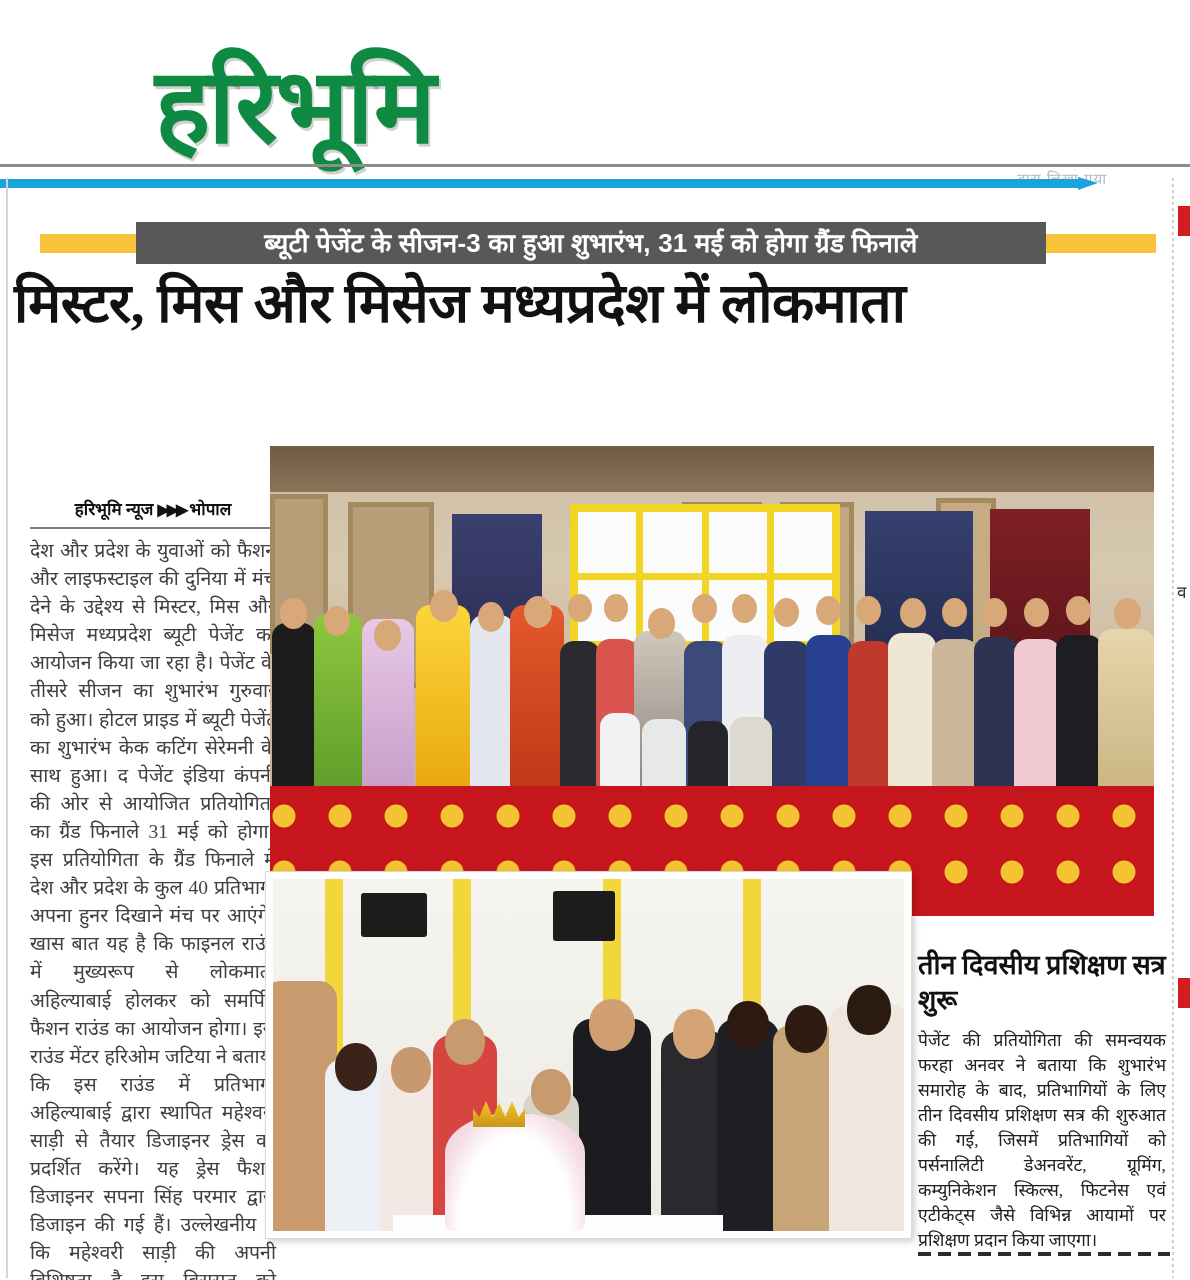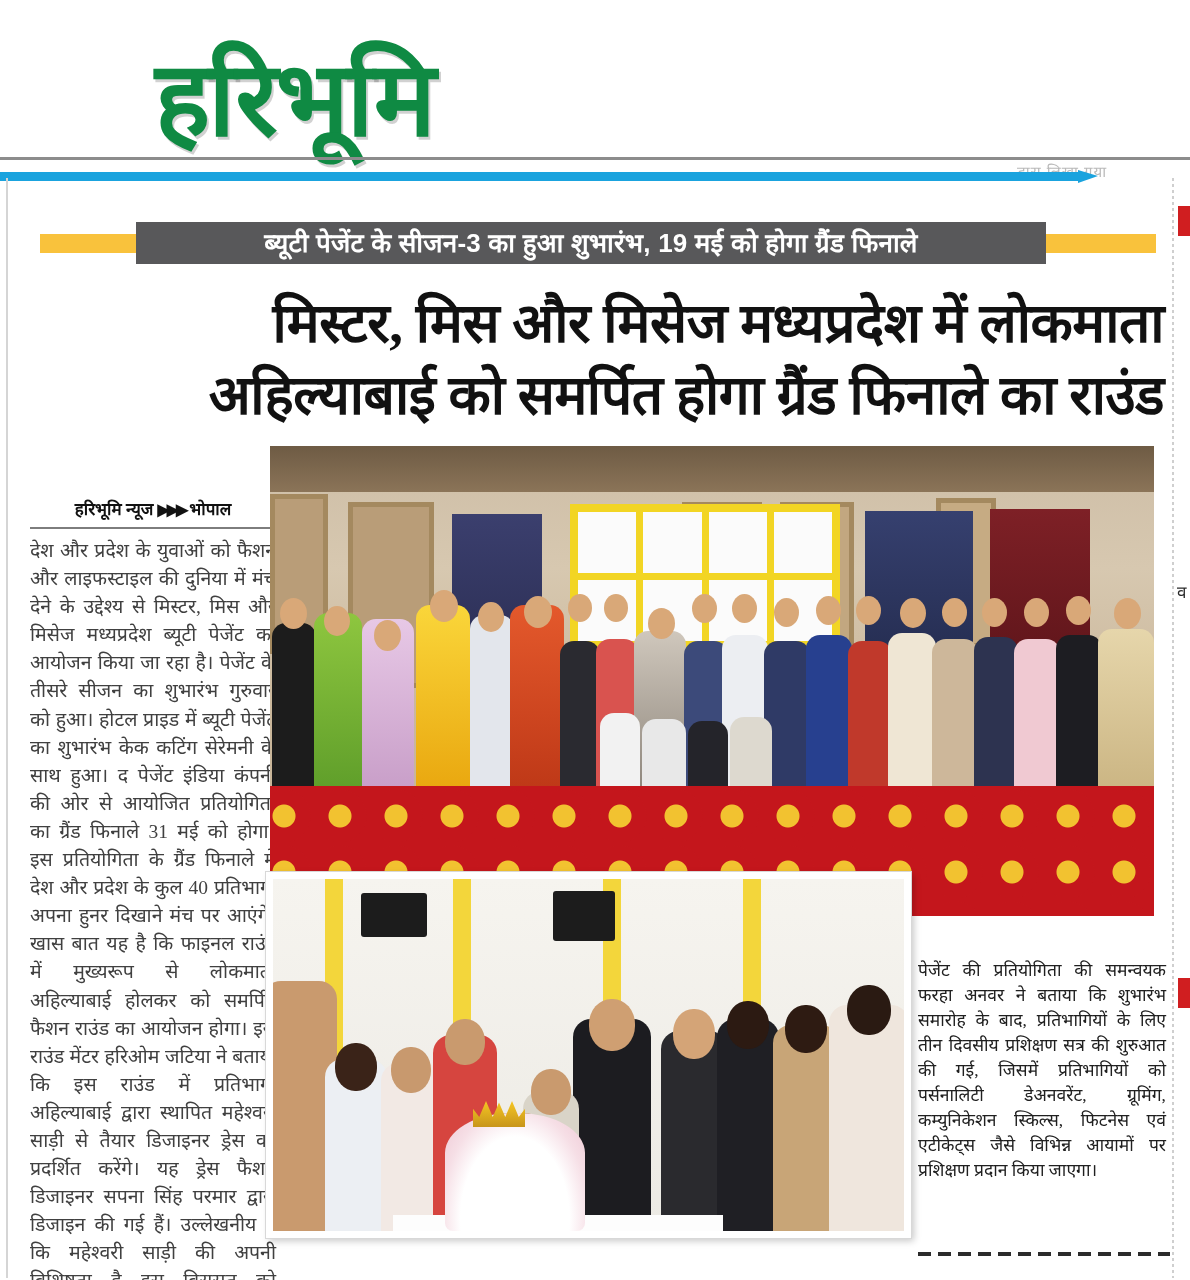--- a/index.html
+++ b/index.html
@@ -3,21 +3,21 @@
 <meta charset="utf-8">
 <style>
   * { margin:0; padding:0; box-sizing:border-box; }
   html,body { background:#fff; }
   body {
     width:1190px; height:1280px; position:relative; overflow:hidden;
     font-family:"Liberation Serif", serif; color:#1a1a1a;
   }
 
   
-  #masthead { position:absolute; left:0; top:9px; width:1082px; height:160px; }
+  #masthead { position:absolute; left:0; top:16px; width:1082px; height:160px; }
   #logo {
     position:absolute; left:155px; top:38px;
     font-family:"Liberation Sans", sans-serif; font-weight:bold;
     font-size:104px; line-height:104px; color:#0F8A43;
     letter-spacing:-2px;
     text-shadow:2px 3px 0 rgba(0,0,0,.18);
   }
   #date-label {
     position:absolute; left:755px; top:97px;
     font-family:"Liberation Sans", sans-serif;
@@ -54,24 +54,24 @@
   }
   #kicker-text {
     position:absolute; left:0; top:0; width:910px; height:42px;
     line-height:42px; text-align:center; color:#fff;
     font-family:"Liberation Sans", sans-serif; font-weight:bold;
     font-size:26px; letter-spacing:.2px; white-space:nowrap;
   }
 
   
   #headline {
-    position:absolute; left:14px; top:288px; width:1150px;
+    position:absolute; left:14px; top:268px; width:1150px;
     font-family:"Liberation Serif", serif; font-weight:bold;
     font-size:55px; line-height:72px; color:#111;
-    text-align:right; letter-spacing:-.5px;
+    text-align:left; letter-spacing:-.5px;
   }
   #headline div { white-space:nowrap; }
 
   
   #story-col { position:absolute; left:30px; top:452px; width:246px;margin-top:45px; }
   #byline {
     font-family:"Liberation Serif", serif; font-weight:bold; font-size:17px;
     text-align:center; color:#111; white-space:nowrap;
   }
   #byline .arrows { color:#111; letter-spacing:-3px; font-size:16px; padding:0 4px; }
@@ -198,27 +198,26 @@
   <div id="rule-blue"></div>
 </div>
 
 <div id="page-left-rule"></div>
 <div id="page-col-rule"></div>
 
 <div id="kicker-wrap">
   <div class="kicker-bar" id="kicker-bar-left"></div>
   <div class="kicker-bar" id="kicker-bar-right"></div>
   <div id="kicker-box">
-    <div id="kicker-text">ब्यूटी पेजेंट के सीजन-3 का हुआ शुभारंभ, 19 मई को होगा ग्रैंड फिनाले</div>
+    <div id="kicker-text">ब्यूटी पेजेंट के सीजन-3 का हुआ शुभारंभ, 31 मई को होगा ग्रैंड फिनाले</div>
   </div>
 </div>
 
 <div id="headline">
   <div>मिस्टर, मिस और मिसेज मध्यप्रदेश में लोकमाता</div>
-  <div>अहिल्याबाई को समर्पित होगा ग्रैंड फिनाले का राउंड</div>
 </div>
 
 <div id="story-col">
   <div id="byline">
     <span>हरिभूमि न्यूज</span><span class="arrows">▶▶▶</span><span>भोपाल</span>
   </div>
   <div id="byline-rule"></div>
   <div id="story-body">देश और प्रदेश के युवाओं को फैशन और लाइफस्टाइल की दुनिया में मंच देने के उद्देश्य से मिस्टर, मिस और मिसेज मध्यप्रदेश ब्यूटी पेजेंट का आयोजन किया जा रहा है। पेजेंट के तीसरे सीजन का शुभारंभ गुरुवार को हुआ। होटल प्राइड में ब्यूटी पेजेंट का शुभारंभ केक कटिंग सेरेमनी के साथ हुआ। द पेजेंट इंडिया कंपनी की ओर से आयोजित प्रतियोगिता का ग्रैंड फिनाले 31 मई को होगा। इस प्रतियोगिता के ग्रैंड फिनाले में देश और प्रदेश के कुल 40 प्रतिभागी अपना हुनर दिखाने मंच पर आएंगे। खास बात यह है कि फाइनल राउंड में मुख्यरूप से लोकमाता अहिल्याबाई होलकर को समर्पित फैशन राउंड का आयोजन होगा। इस राउंड मेंटर हरिओम जटिया ने बताया कि इस राउंड में प्रतिभागी अहिल्याबाई द्वारा स्थापित महेश्वरी साड़ी से तैयार डिजाइनर ड्रेस को प्रदर्शित करेंगे। यह ड्रेस फैशन डिजाइनर सपना सिंह परमार द्वारा डिजाइन की गई हैं। उल्लेखनीय है कि महेश्वरी साड़ी की अपनी विशिष्टता है इस विरासत को प्रतिभागी मंच पर प्रदर्शित करेंगे।</div>
 </div>
 
@@ -322,20 +321,21 @@
     <div class="in-p" style="left:556px;width:80px;height:226px;background:#efe6dd;"></div>
     <div class="in-head" style="left:574px;bottom:196px;width:44px;height:50px;background:#2a1a12;"></div>
     <div class="in-p" style="left:214px;width:56px;height:118px;background:#b98e63;"></div>
     <div id="cake-table"></div>
     <div id="cake"></div>
     <div id="cake-crown"></div>
   </div>
 </div>
 
 <div id="side-col">
+  <div id="side-head">तीन दिवसीय प्रशिक्षण सत्र शुरू</div>
   <div id="side-body">पेजेंट की प्रतियोगिता की समन्वयक फरहा अनवर ने बताया कि शुभारंभ समारोह के बाद, प्रतिभागियों के लिए तीन दिवसीय प्रशिक्षण सत्र की शुरुआत की गई, जिसमें प्रतिभागियों को पर्सनालिटी डेअनवरेंट, ग्रूमिंग, कम्युनिकेशन स्किल्स, फिटनेस एवं एटीकेट्स जैसे विभिन्न आयामों पर प्रशिक्षण प्रदान किया जाएगा।</div>
 </div>
 <div id="side-dashes"></div>
 
 <div id="edge-col">
   <div class="edge-red" id="edge-red-1"></div>
   <div class="edge-red" id="edge-red-2"></div>
   <div id="edge-faint"></div>
   <div id="edge-text">व 4 क लि शु लि उ</div>
 </div>

